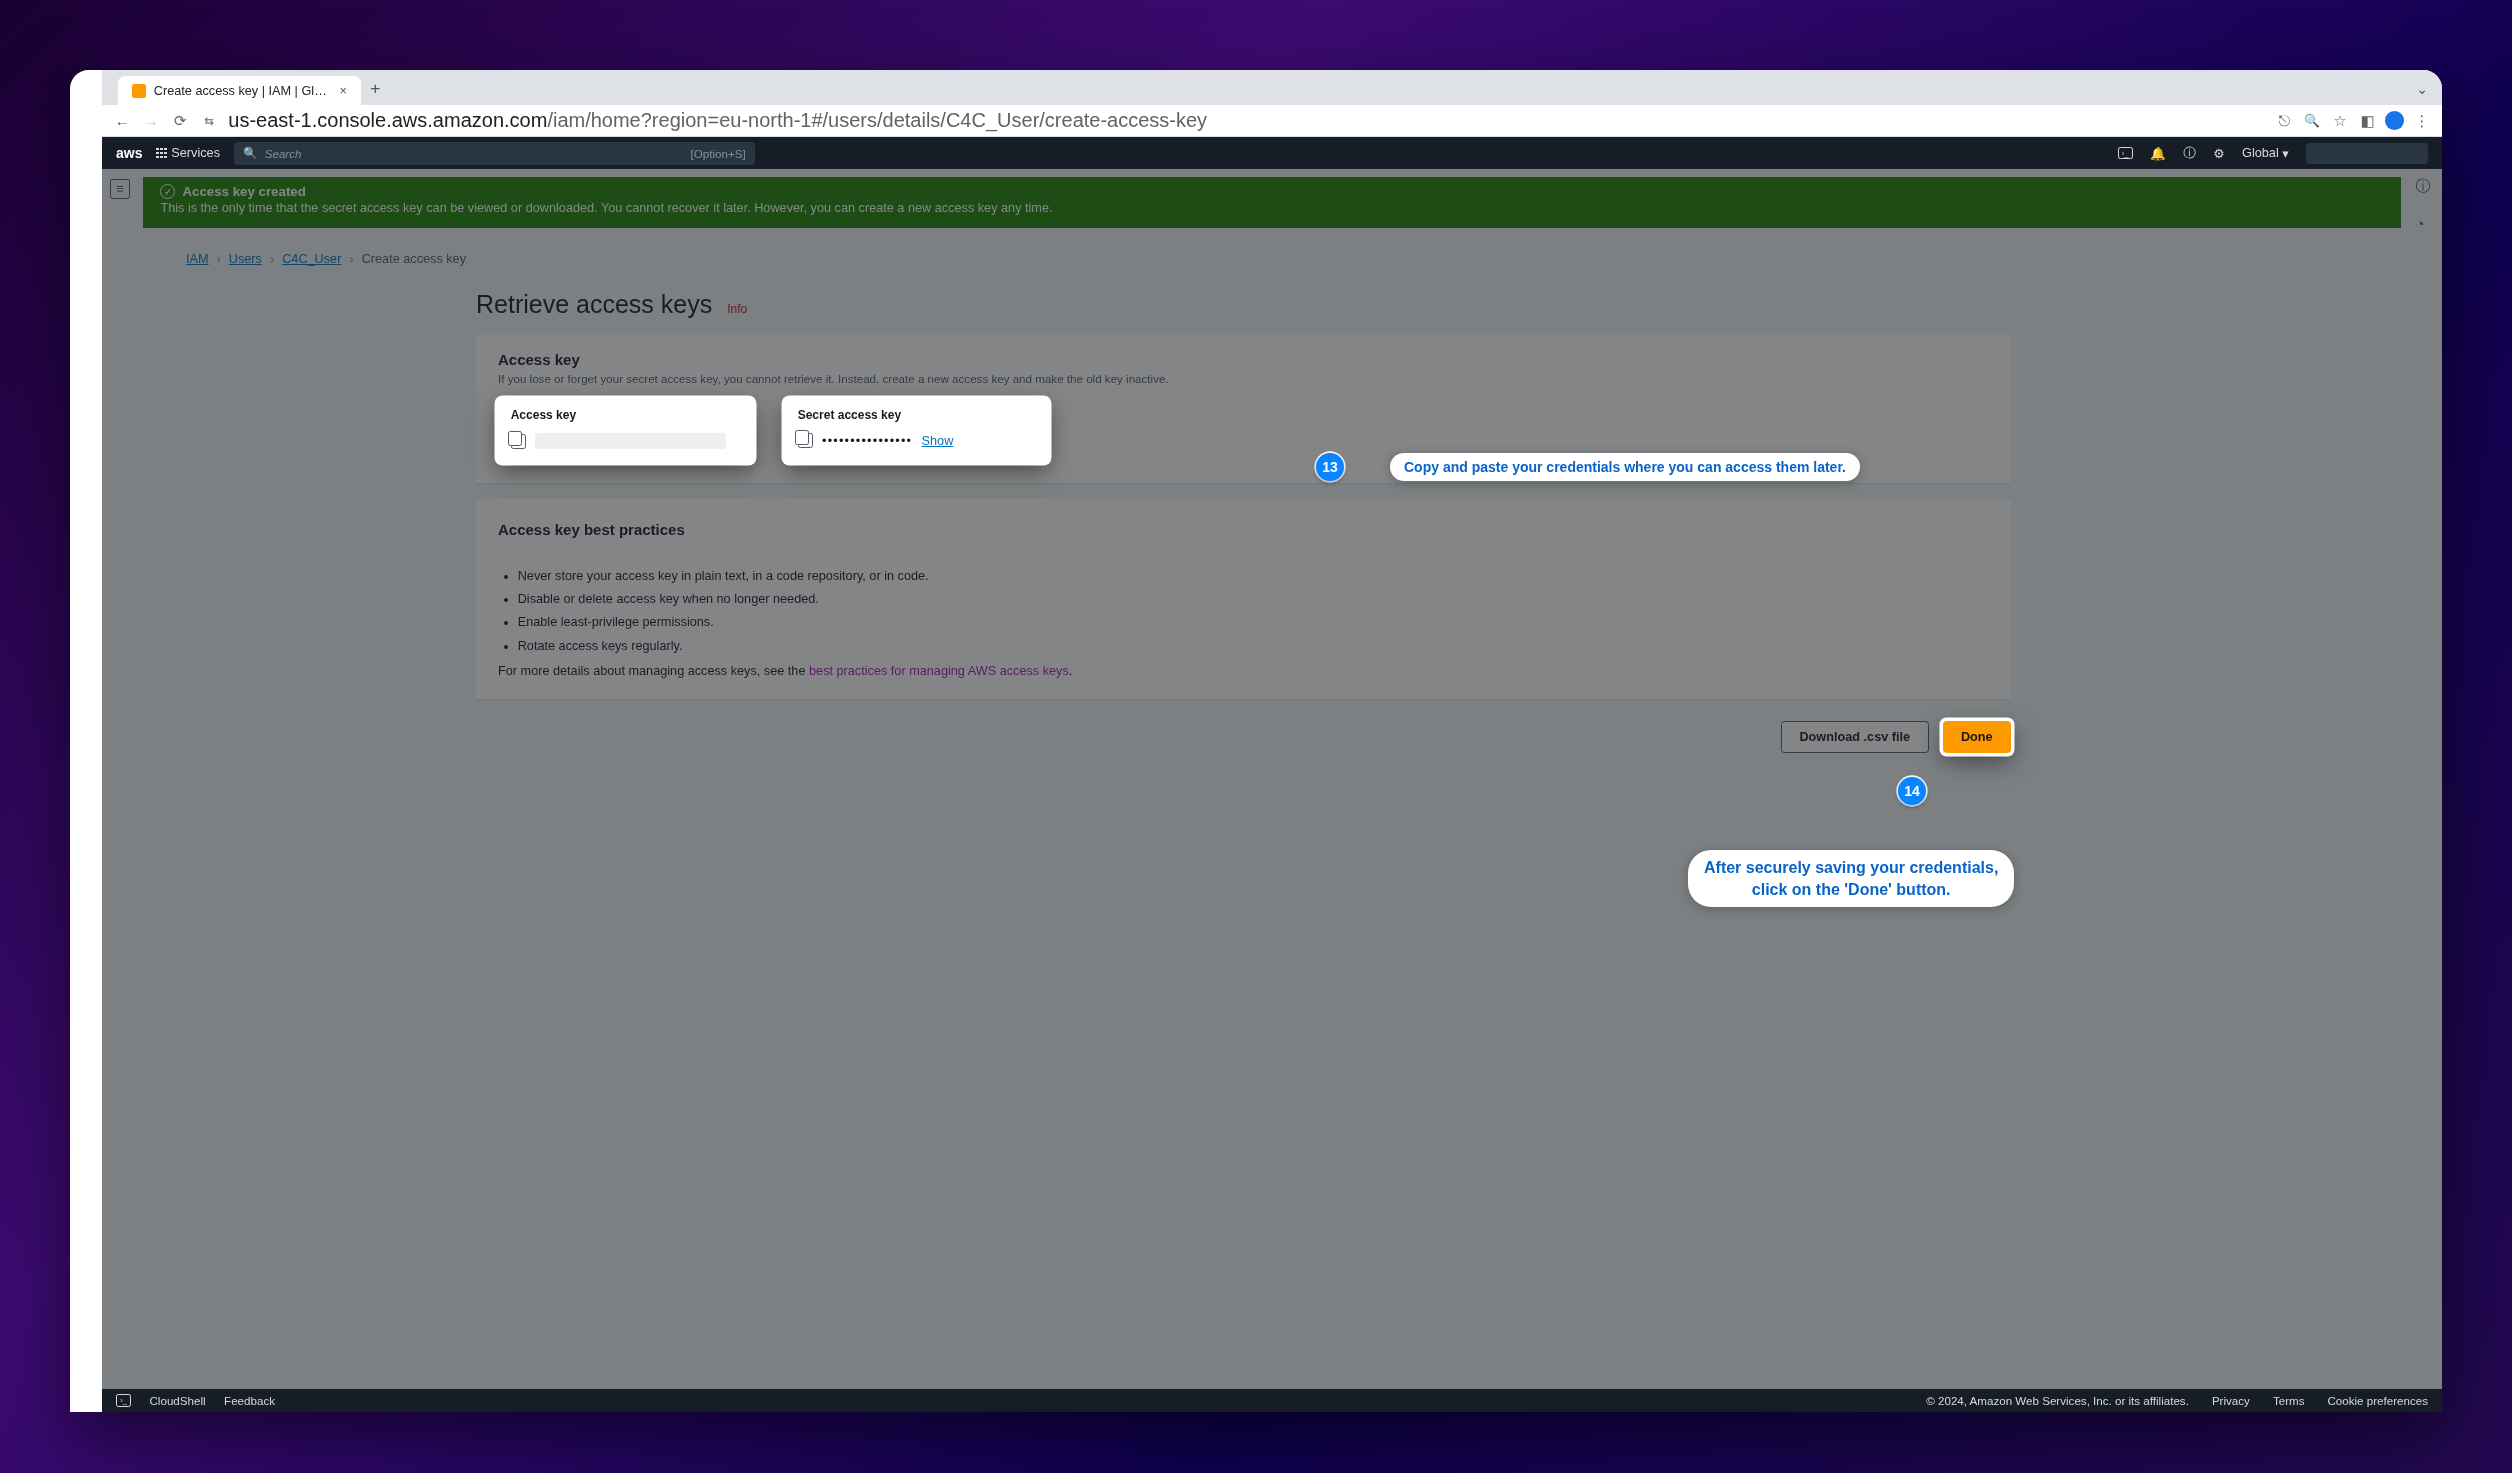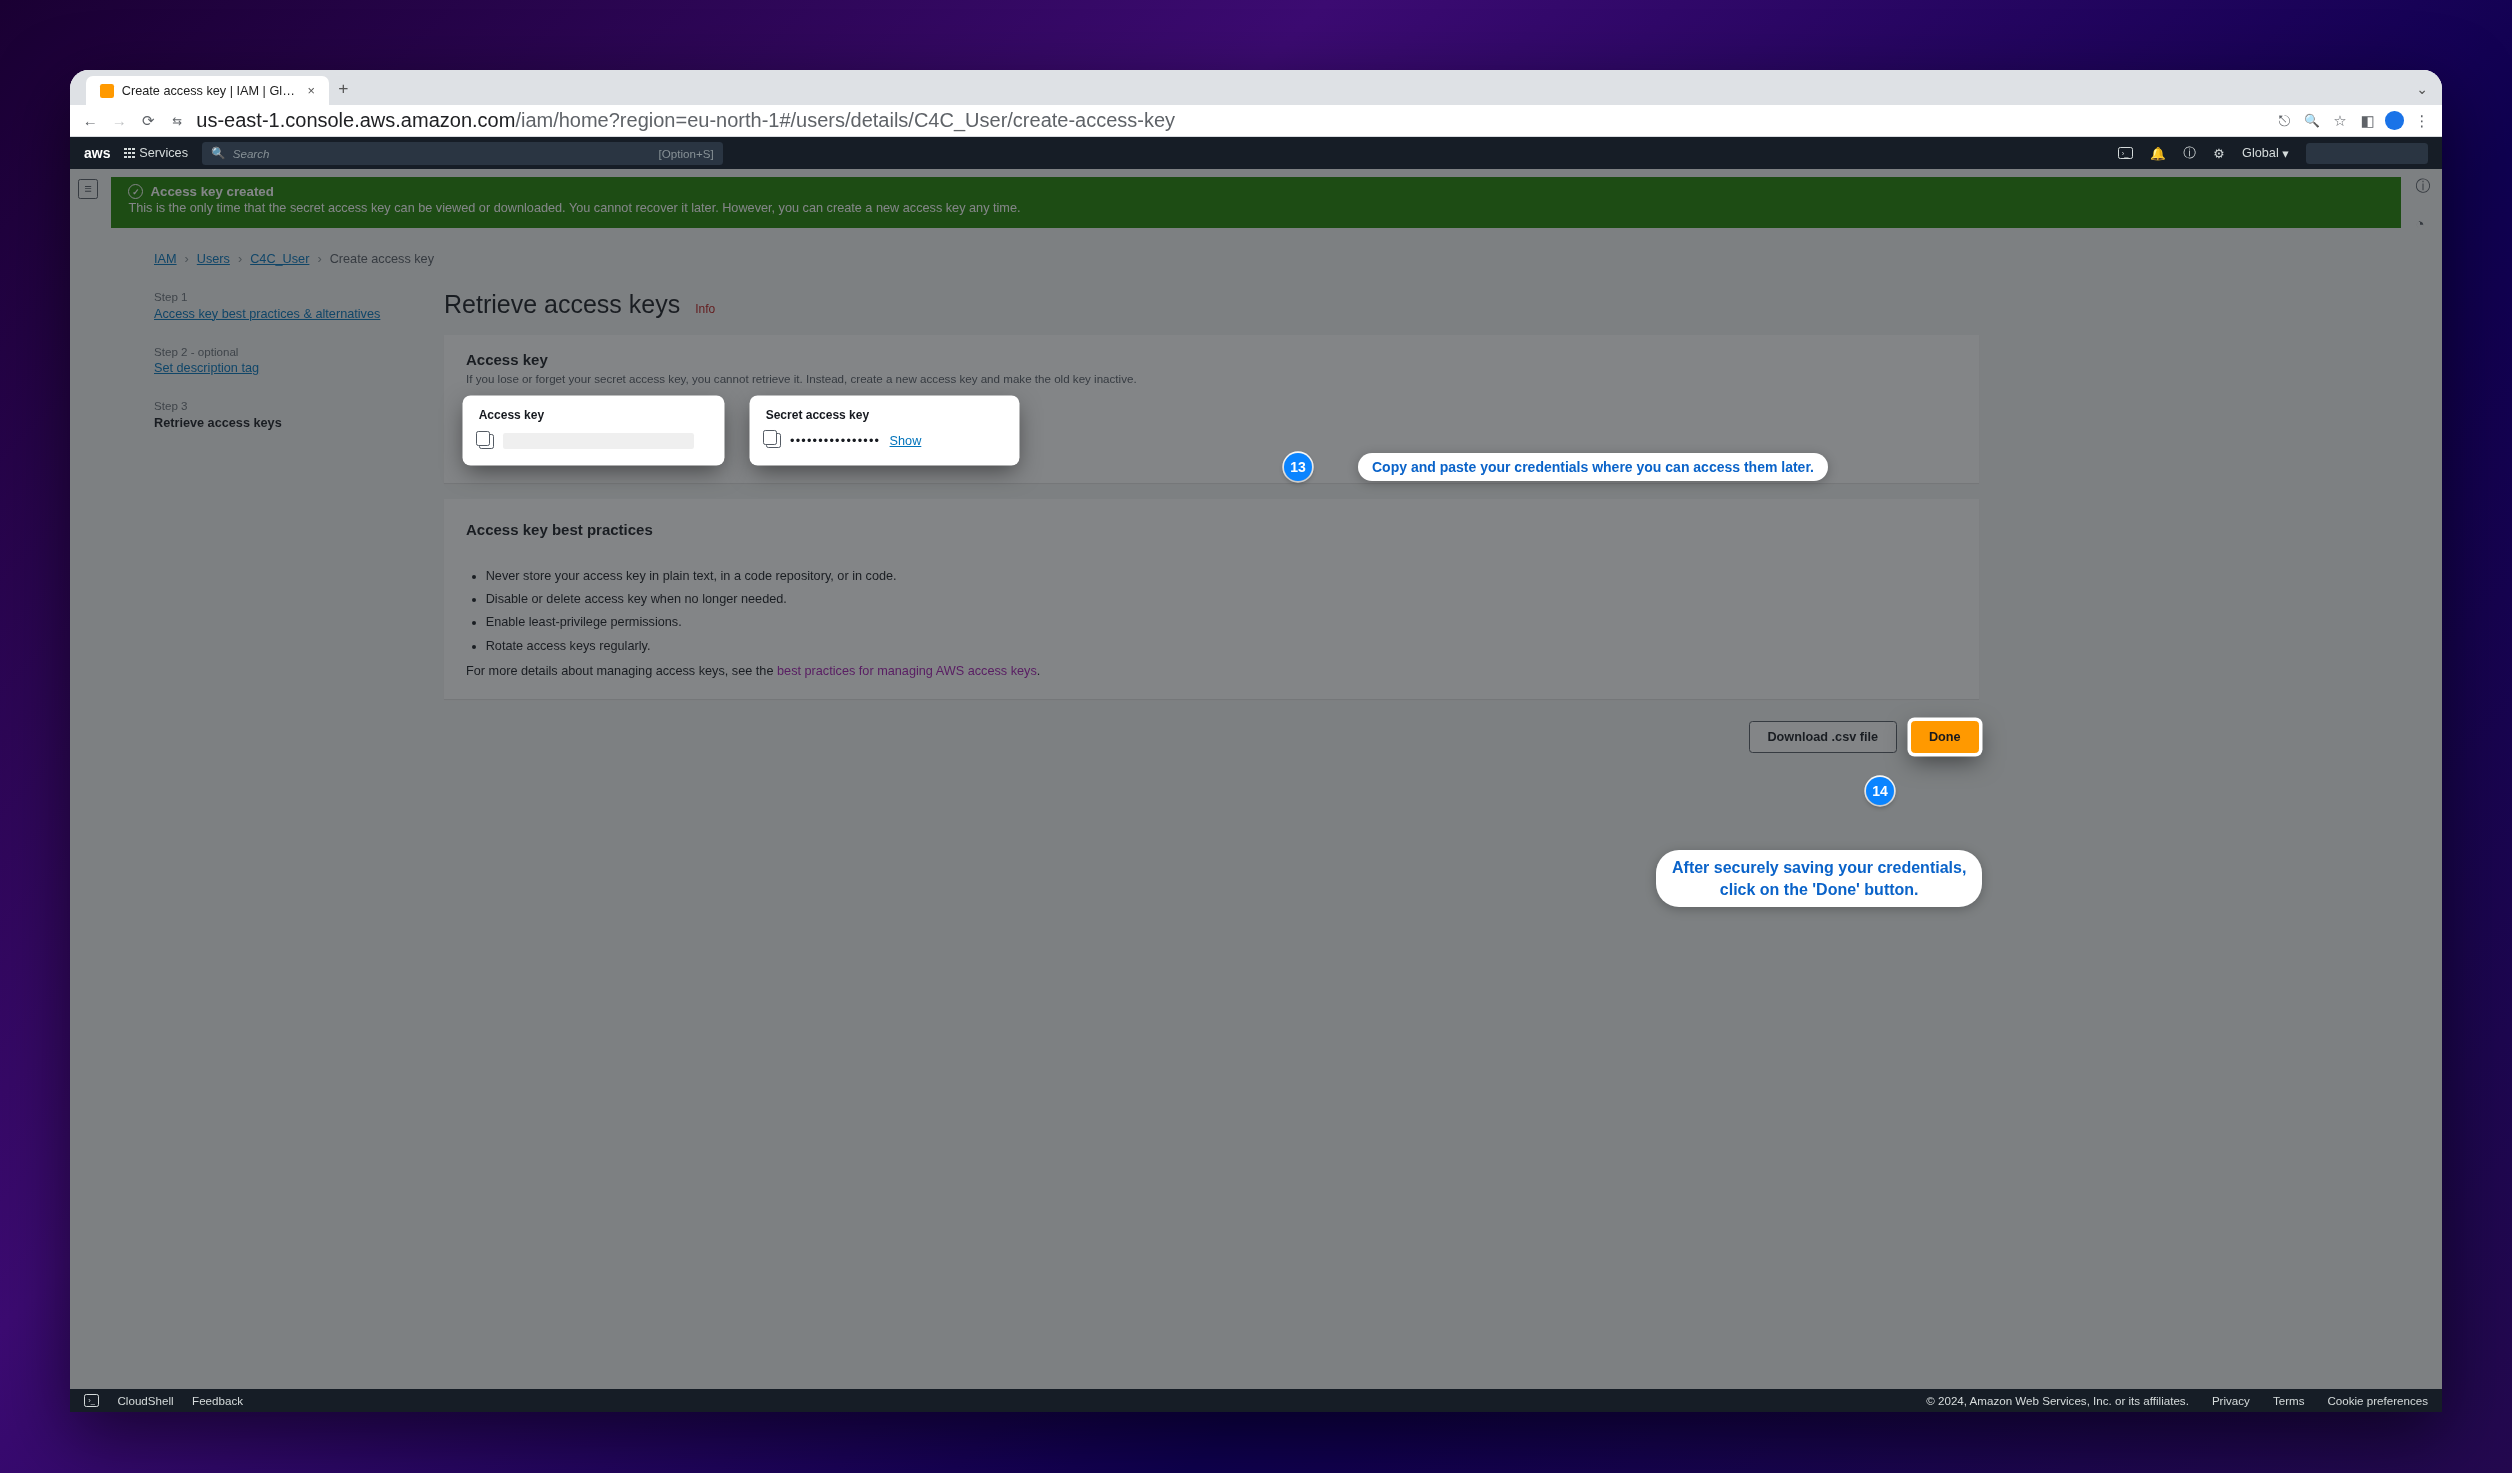--- a/index.html
+++ b/index.html
@@ -1,18 +1,18 @@
 <!DOCTYPE html>
 <html style="font-size:9.3px"><head>
 <meta charset="utf-8">
 <style>
 * { margin: 0; padding: 0; box-sizing: border-box; font-family: "Amazon Ember", -apple-system, BlinkMacSystemFont, "Segoe UI", Arial, sans-serif; }
 body { width: 2512px; height: 1474px; background: linear-gradient(135deg, #1a0033, #3c0b72, #0f0050, #24094f); overflow: hidden; }
 
-.browser-window { position: absolute; top: 70px; left: 70px; right: 70px; bottom: 61px; background: #fff; border-radius: 18.5px 18.5px 0 0; overflow: hidden; display: flex; flex-direction: column; box-shadow: 0 23px 70px rgba(0,0,0,.55); }
+.browser-window { position: absolute; top: 70px; left: 70px; right: 70px; bottom: 61px; background: #fff; border-radius: 18.5px 18.5px 0 0; overflow: hidden; display: flex; flex-direction: column; box-shadow: 0 23px 70px rgba(0,0,0,.55); padding-left: 32px; }
 
 .tab-bar { height: 35px; background: #dee1e5; display: flex; align-items: flex-end; padding-left: 16px; }
 .tab { height: 29px; background: #fff; border-radius: 7px 7px 0 0; padding: 0 14px; display: flex; align-items: center; gap: 8px; font-size: 12.7px; color: #222; max-width: 243px; }
 .tab-favicon { width: 14px; height: 14px; background: #ff9900; border-radius: 2.3px; display: inline-block; }
 .tab-title { white-space: nowrap; overflow: hidden; text-overflow: ellipsis; }
 .tab-close { font-size: 12.7px; color: #555; }
 .new-tab { margin-left: 9.3px; color: #555; font-size: 17.4px; padding-bottom: 5.8px; }
 .tab-collapse { margin-left: auto; margin-right: 14px; color: #555; font-size: 14px; padding-bottom: 8px; }
 
 .addr-bar { height: 32px; background: #fff; display: flex; align-items: center; padding: 0 10.4px; gap: 9.3px; border-bottom: 0.6px solid #dadce0; }
@@ -192,34 +192,20 @@
     <div class="breadcrumb">
       <a style="text-decoration:underline">IAM</a>
       <span class="sep">›</span>
       <a style="text-decoration:underline">Users</a>
       <span class="sep">›</span>
       <a style="text-decoration:underline">C4C_User</a>
       <span class="sep">›</span>
       <span class="current">Create access key</span>
     </div>
 
-    <div class="wizard">
-      <div class="step">
-        <div class="step-label">Step 1</div>
-        <a class="step-link">Access key best practices &amp; alternatives</a>
-      </div>
-      <div class="step">
-        <div class="step-label">Step 2 - optional</div>
-        <a class="step-link">Set description tag</a>
-      </div>
-      <div class="step">
-        <div class="step-label">Step 3</div>
-        <div class="active">Retrieve access keys</div>
-      </div>
-    </div>
 
     <div class="main-col">
       <h1 class="page-title">
         <span>Retrieve access keys</span>
         <a class="info">Info</a>
       </h1>
 
       <div class="panel">
         <div class="panel-inner">
           <div class="p-title">Access key</div>

